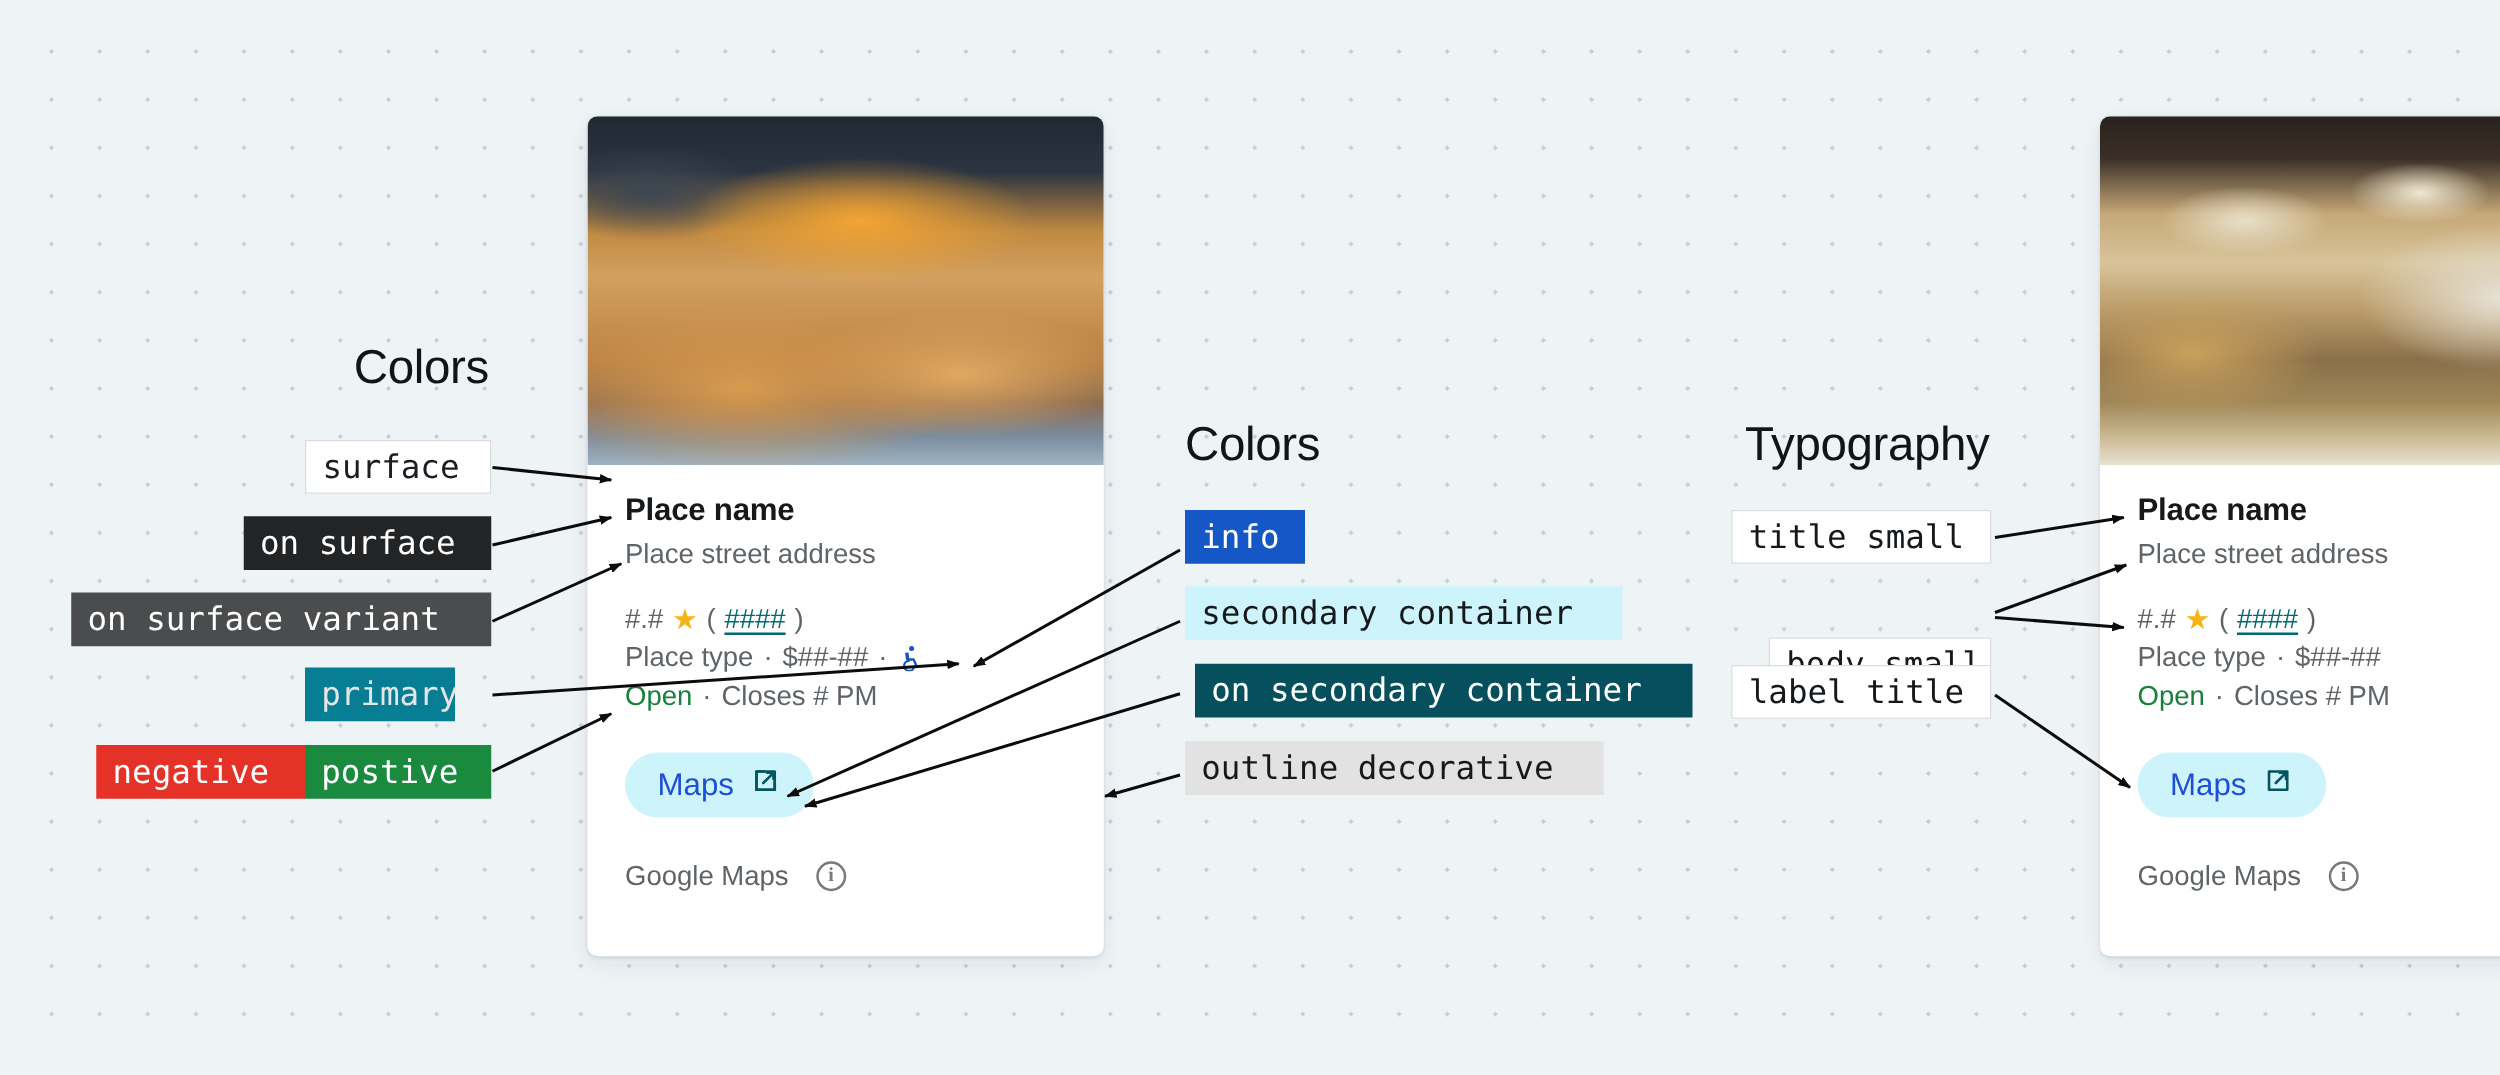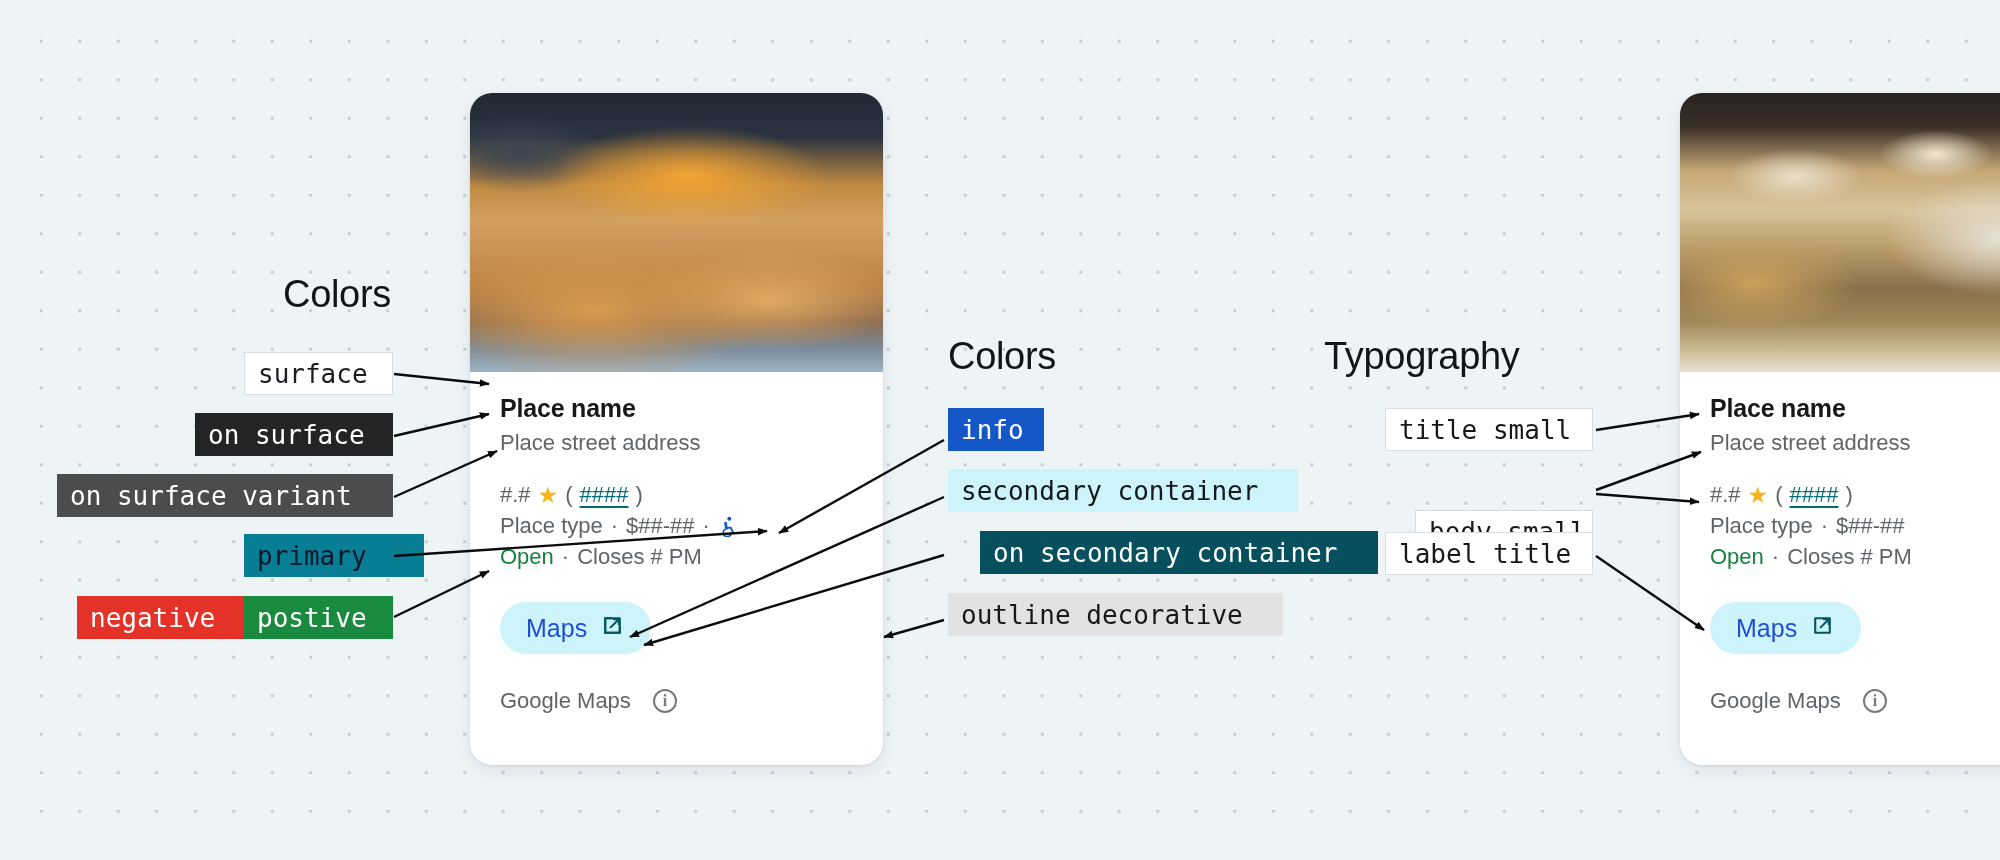--- a/index.html
+++ b/index.html
@@ -51,21 +51,21 @@
     padding: 0 13px;
     height: 43px;
     white-space: nowrap;
     z-index: 7;
   }
 
   
   .place-card {
     position: absolute;
     background: #ffffff;
-    border-radius: 22px;
+    border-radius: 8px;
     box-shadow: 0 1px 3px rgba(20,35,45,0.10), 0 6px 18px rgba(20,35,45,0.07);
     overflow: hidden;
     z-index: 5;
   }
   .card-photo {
     position: relative;
     width: 100%;
     overflow: hidden;
   }
   .card-body { padding: 0 30px; }
@@ -184,48 +184,48 @@
 <body>
 
 <div class="canvas"></div>
 <div class="edge-fade-t"></div>
 <div class="edge-fade-b"></div>
 <div class="edge-fade-l"></div>
 <div class="edge-fade-r"></div>
 
 <div class="heading" style="left:283px; top:273px;">Colors</div>
 <div class="heading" style="left:948px; top:335px;">Colors</div>
-<div class="heading" style="left:1324px; top:335px;">Typography</div>
+<div class="heading" style="left:1396px; top:335px;">Typography</div>
 
 <div class="chip" style="left:244px; top:352px; width:149px; background:#ffffff; color:#1a1d21; border:1px solid #d9dde0;">
   <span>surface</span>
 </div>
 <div class="chip" style="left:195px; top:413px; width:198px; background:#222426; color:#ffffff;">
   <span>on surface</span>
 </div>
 <div class="chip" style="left:57px; top:474px; width:336px; background:#4a4c4e; color:#ffffff;">
   <span>on surface variant</span>
 </div>
-<div class="chip" style="left:244px; top:534px; width:180px; background:#087e95; color:#0f172a;">
+<div class="chip" style="left:244px; top:534px; width:120px; background:#087e95; color:#e5e5e5;">
   <span>primary</span>
 </div>
 <div class="chip" style="left:77px; top:596px; width:167px; background:#e53228; color:#ffffff;">
   <span>negative</span>
 </div>
 <div class="chip" style="left:244px; top:596px; width:149px; background:#1a8a3f; color:#ffffff;">
   <span>postive</span>
 </div>
 
 <div class="chip" style="left:948px; top:408px; width:96px; background:#1657c8; color:#ffffff;">
   <span>info</span>
 </div>
 <div class="chip" style="left:948px; top:469px; width:350px; background:#cdf3fb; color:#16191c;">
   <span>secondary container</span>
 </div>
-<div class="chip" style="left:980px; top:531px; width:398px; background:#05505c; color:#ffffff;">
+<div class="chip" style="left:956px; top:531px; width:398px; background:#05505c; color:#ffffff;">
   <span>on secondary container</span>
 </div>
 <div class="chip" style="left:948px; top:593px; width:335px; background:#e2e2e2; color:#16191c;">
   <span>outline decorative</span>
 </div>
 
 <div class="chip" style="left:1385px; top:408px; width:208px; background:#ffffff; color:#16191c; border:1px solid #d9dde0;">
   <span>title small</span>
 </div>
 <div class="chip" style="left:1415px; top:470px; width:178px; background:#ffffff; color:#16191c; border:1px solid #d9dde0;margin-top:40px;">

